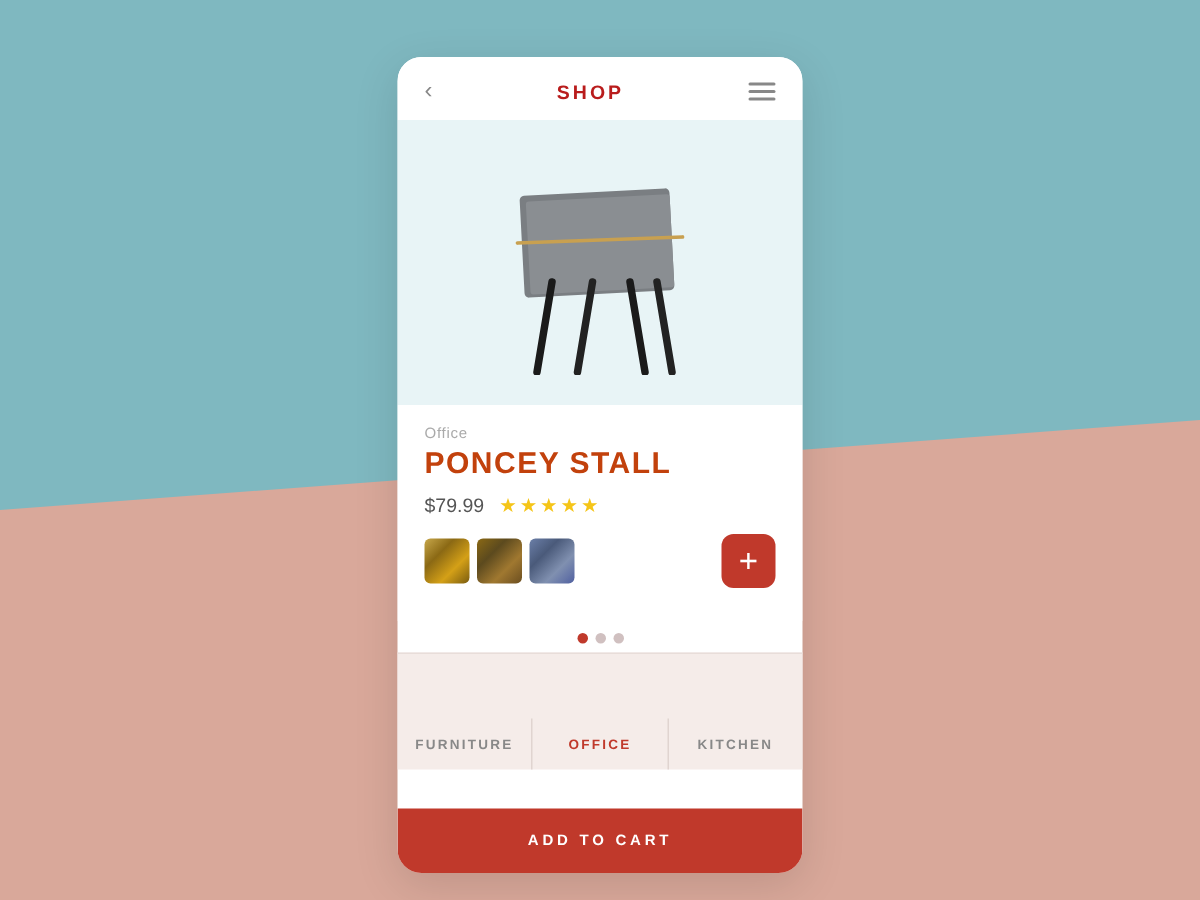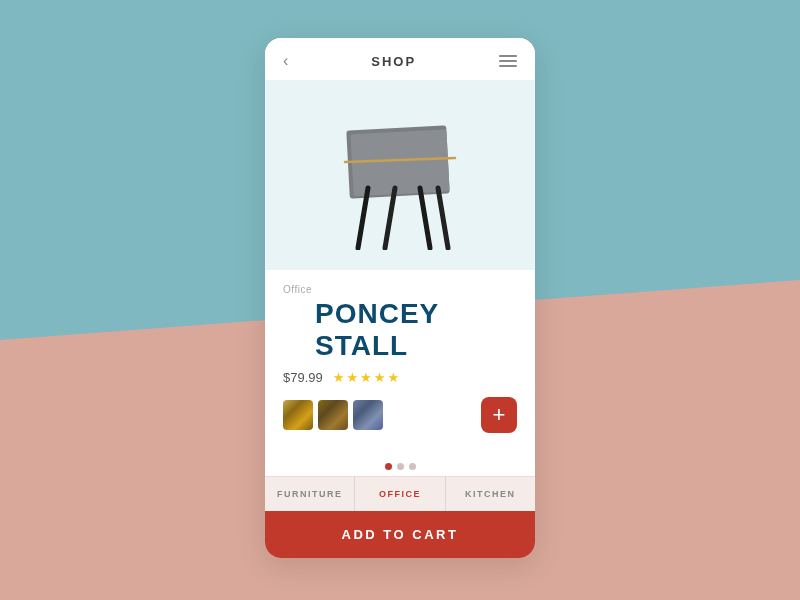--- a/index.html
+++ b/index.html
@@ -60,21 +60,21 @@
     .back-arrow {
       font-size: 16px;
       color: #888;
       cursor: pointer;
     }
 
     .shop-title {
       font-size: 13px;
       font-weight: 600;
       letter-spacing: 2px;
-      color: #404040;
+      color: #b91c1c;
     }
 
     .menu-icon {
       display: flex;
       flex-direction: column;
       gap: 3px;
       cursor: pointer;
     }
 
     .menu-icon span {
@@ -106,26 +106,25 @@
     }
 
     .product-category {
       font-size: 10px;
       color: #aaa;
       letter-spacing: 0.5px;
       margin-bottom: 3px;
     }
 
     .product-name {
-      font-size: 28px;
+      font-size: 20px;
       font-weight: 700;
-      color: #0c4a6e;
+      color: #c2410c;
       letter-spacing: 1px;
       margin-bottom: 8px;
-      margin-left: 32px;
     }
 
     .price-row {
       display: flex;
       align-items: flex-start;
       gap: 10px;
       margin-bottom: 12px;
     }
 
     .product-price {
@@ -210,37 +209,39 @@
     .category-item {
       flex: 1;
       text-align: center;
       padding: 12px 4px;
       font-size: 9px;
       font-weight: 600;
       letter-spacing: 1.5px;
       color: #888;
       cursor: pointer;
       border-right: 1px solid #e0d4d0;
+      margin-top: 43px;
     }
 
     .category-item:last-child { border-right: none; text-align: center; }
     .category-item.active { color: #c0392b; }
 
     .add-to-cart-btn {
       width: 100%;
       background: #c0392b;
       color: white;
       border: none;
       padding: 16px;
-      font-size: 13px;
+      font-size: 10px;
       font-weight: 700;
       letter-spacing: 2.5px;
       cursor: pointer;
       display: block;
       text-align: center;
+      margin-top: 26px;
     }
   </style>
 </head>
 <body>
 
 <div class="bg-container">
   <div class="bg-top"></div>
   <div class="bg-bottom"></div>
 </div>
 

